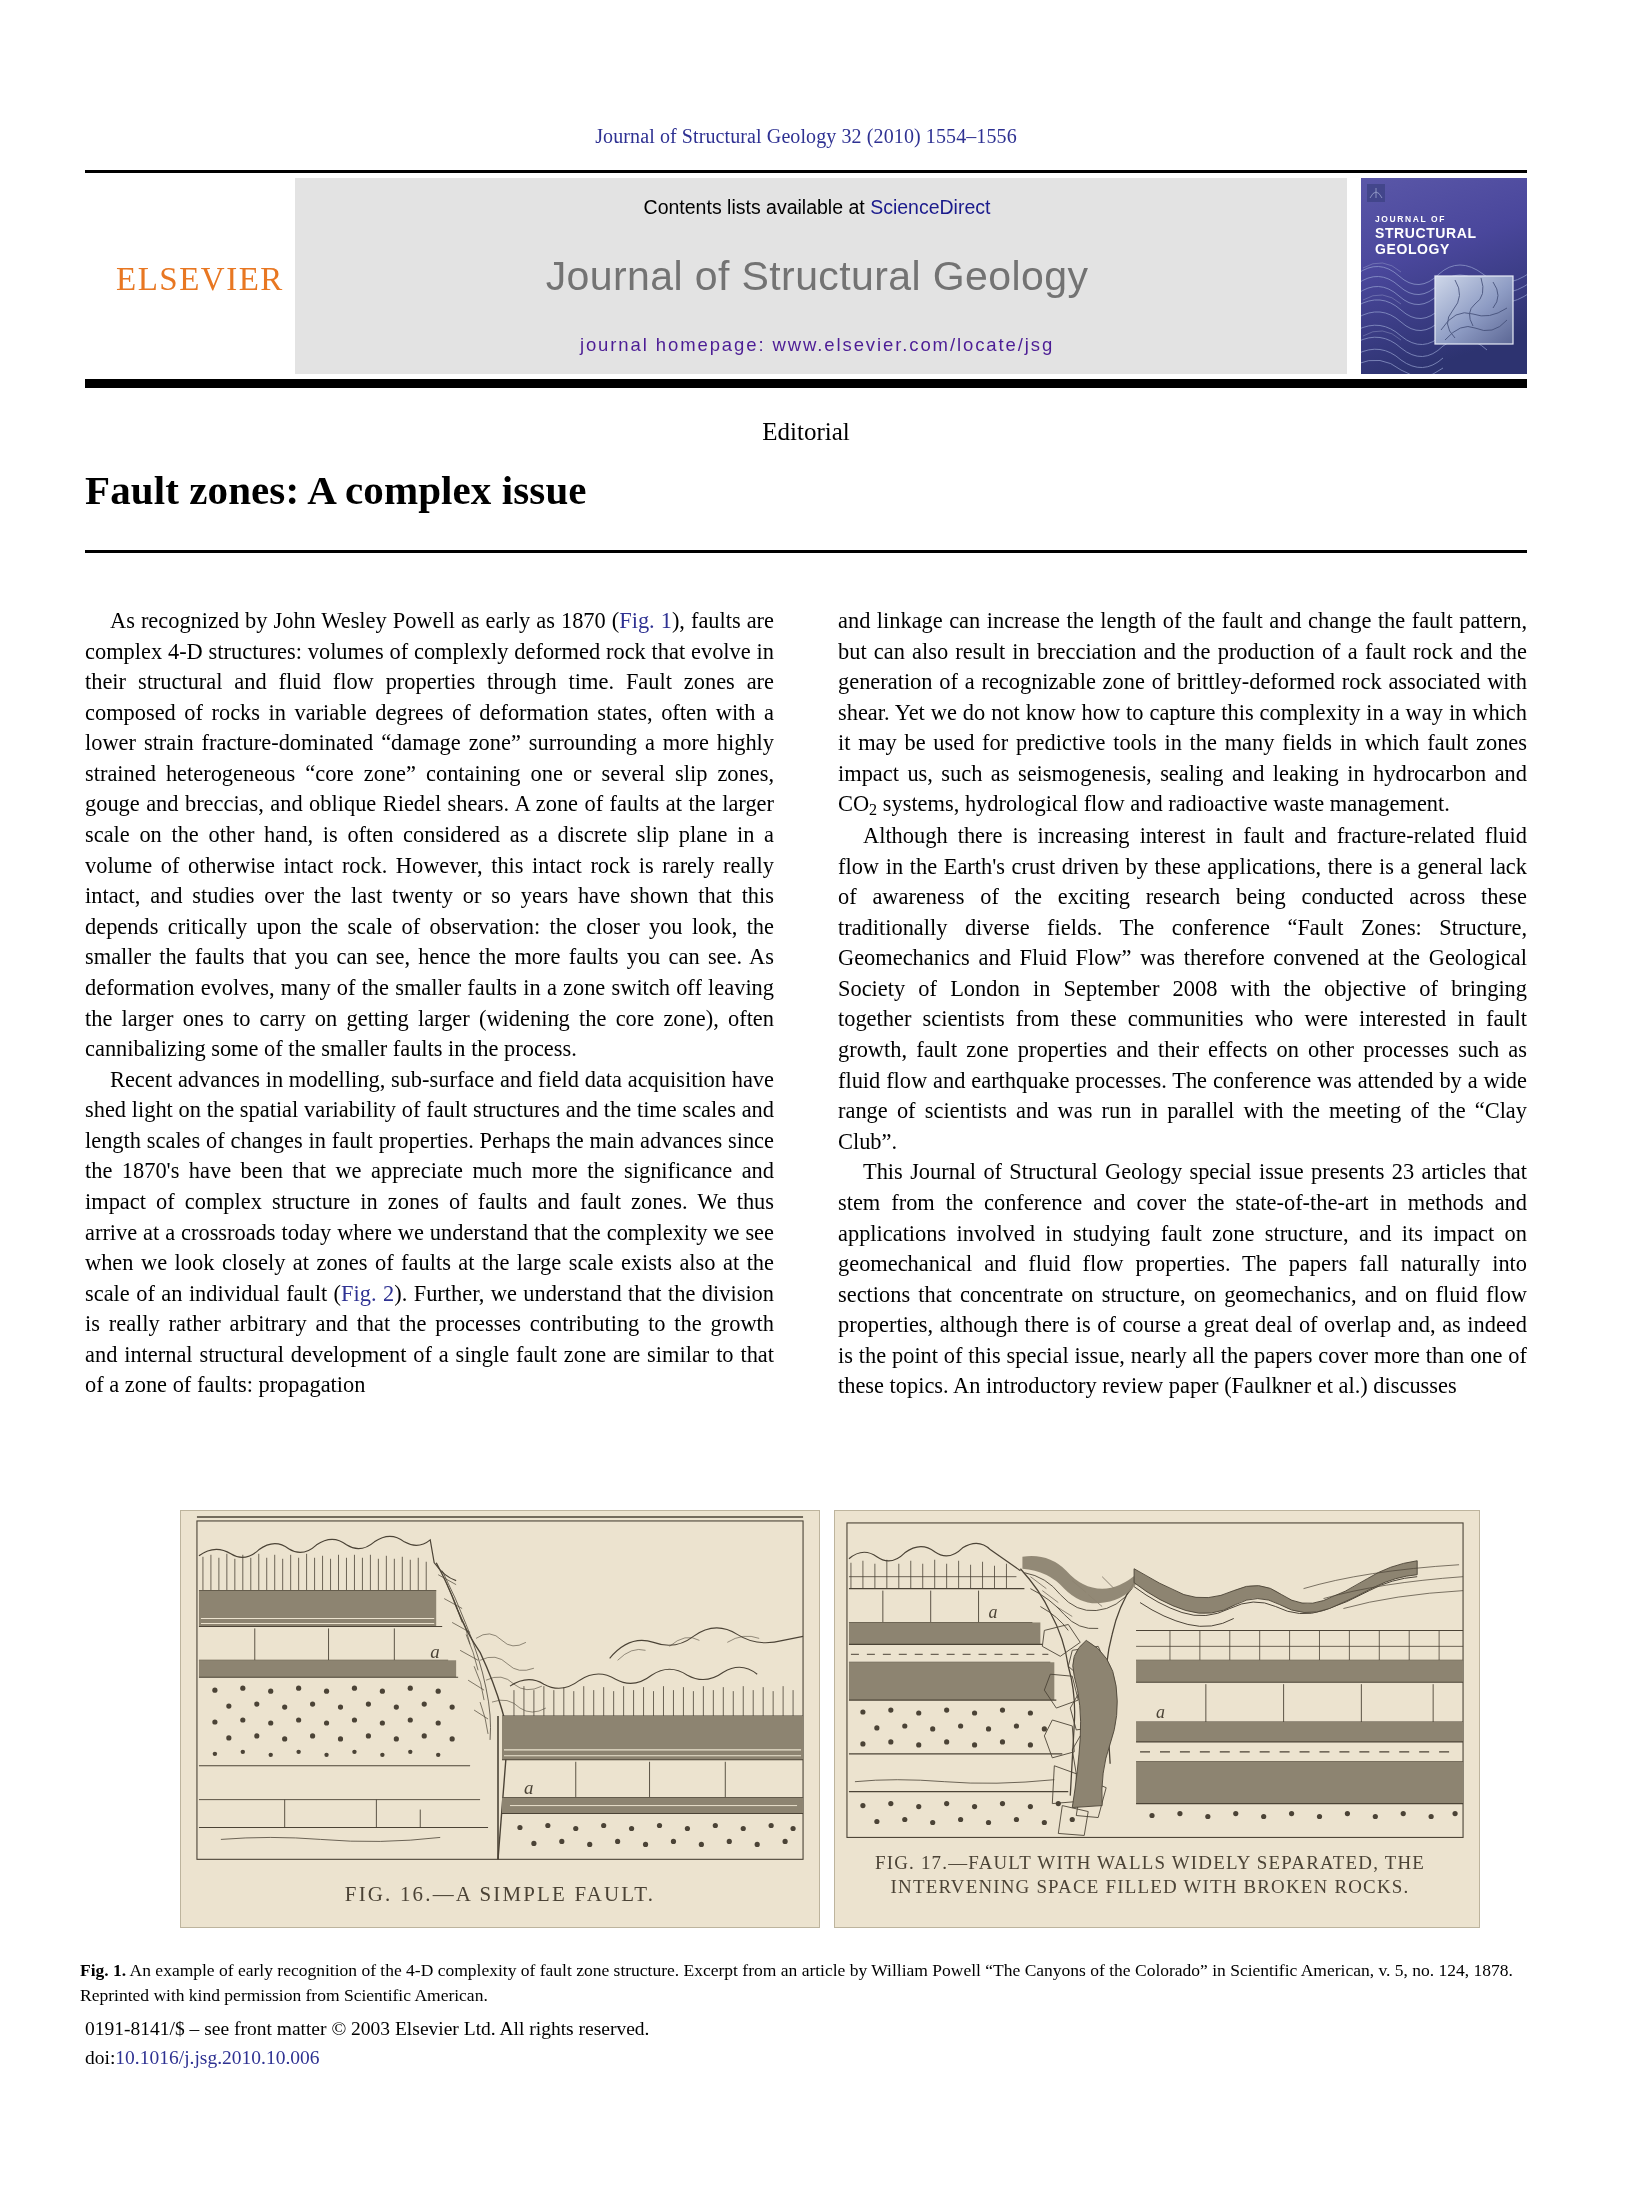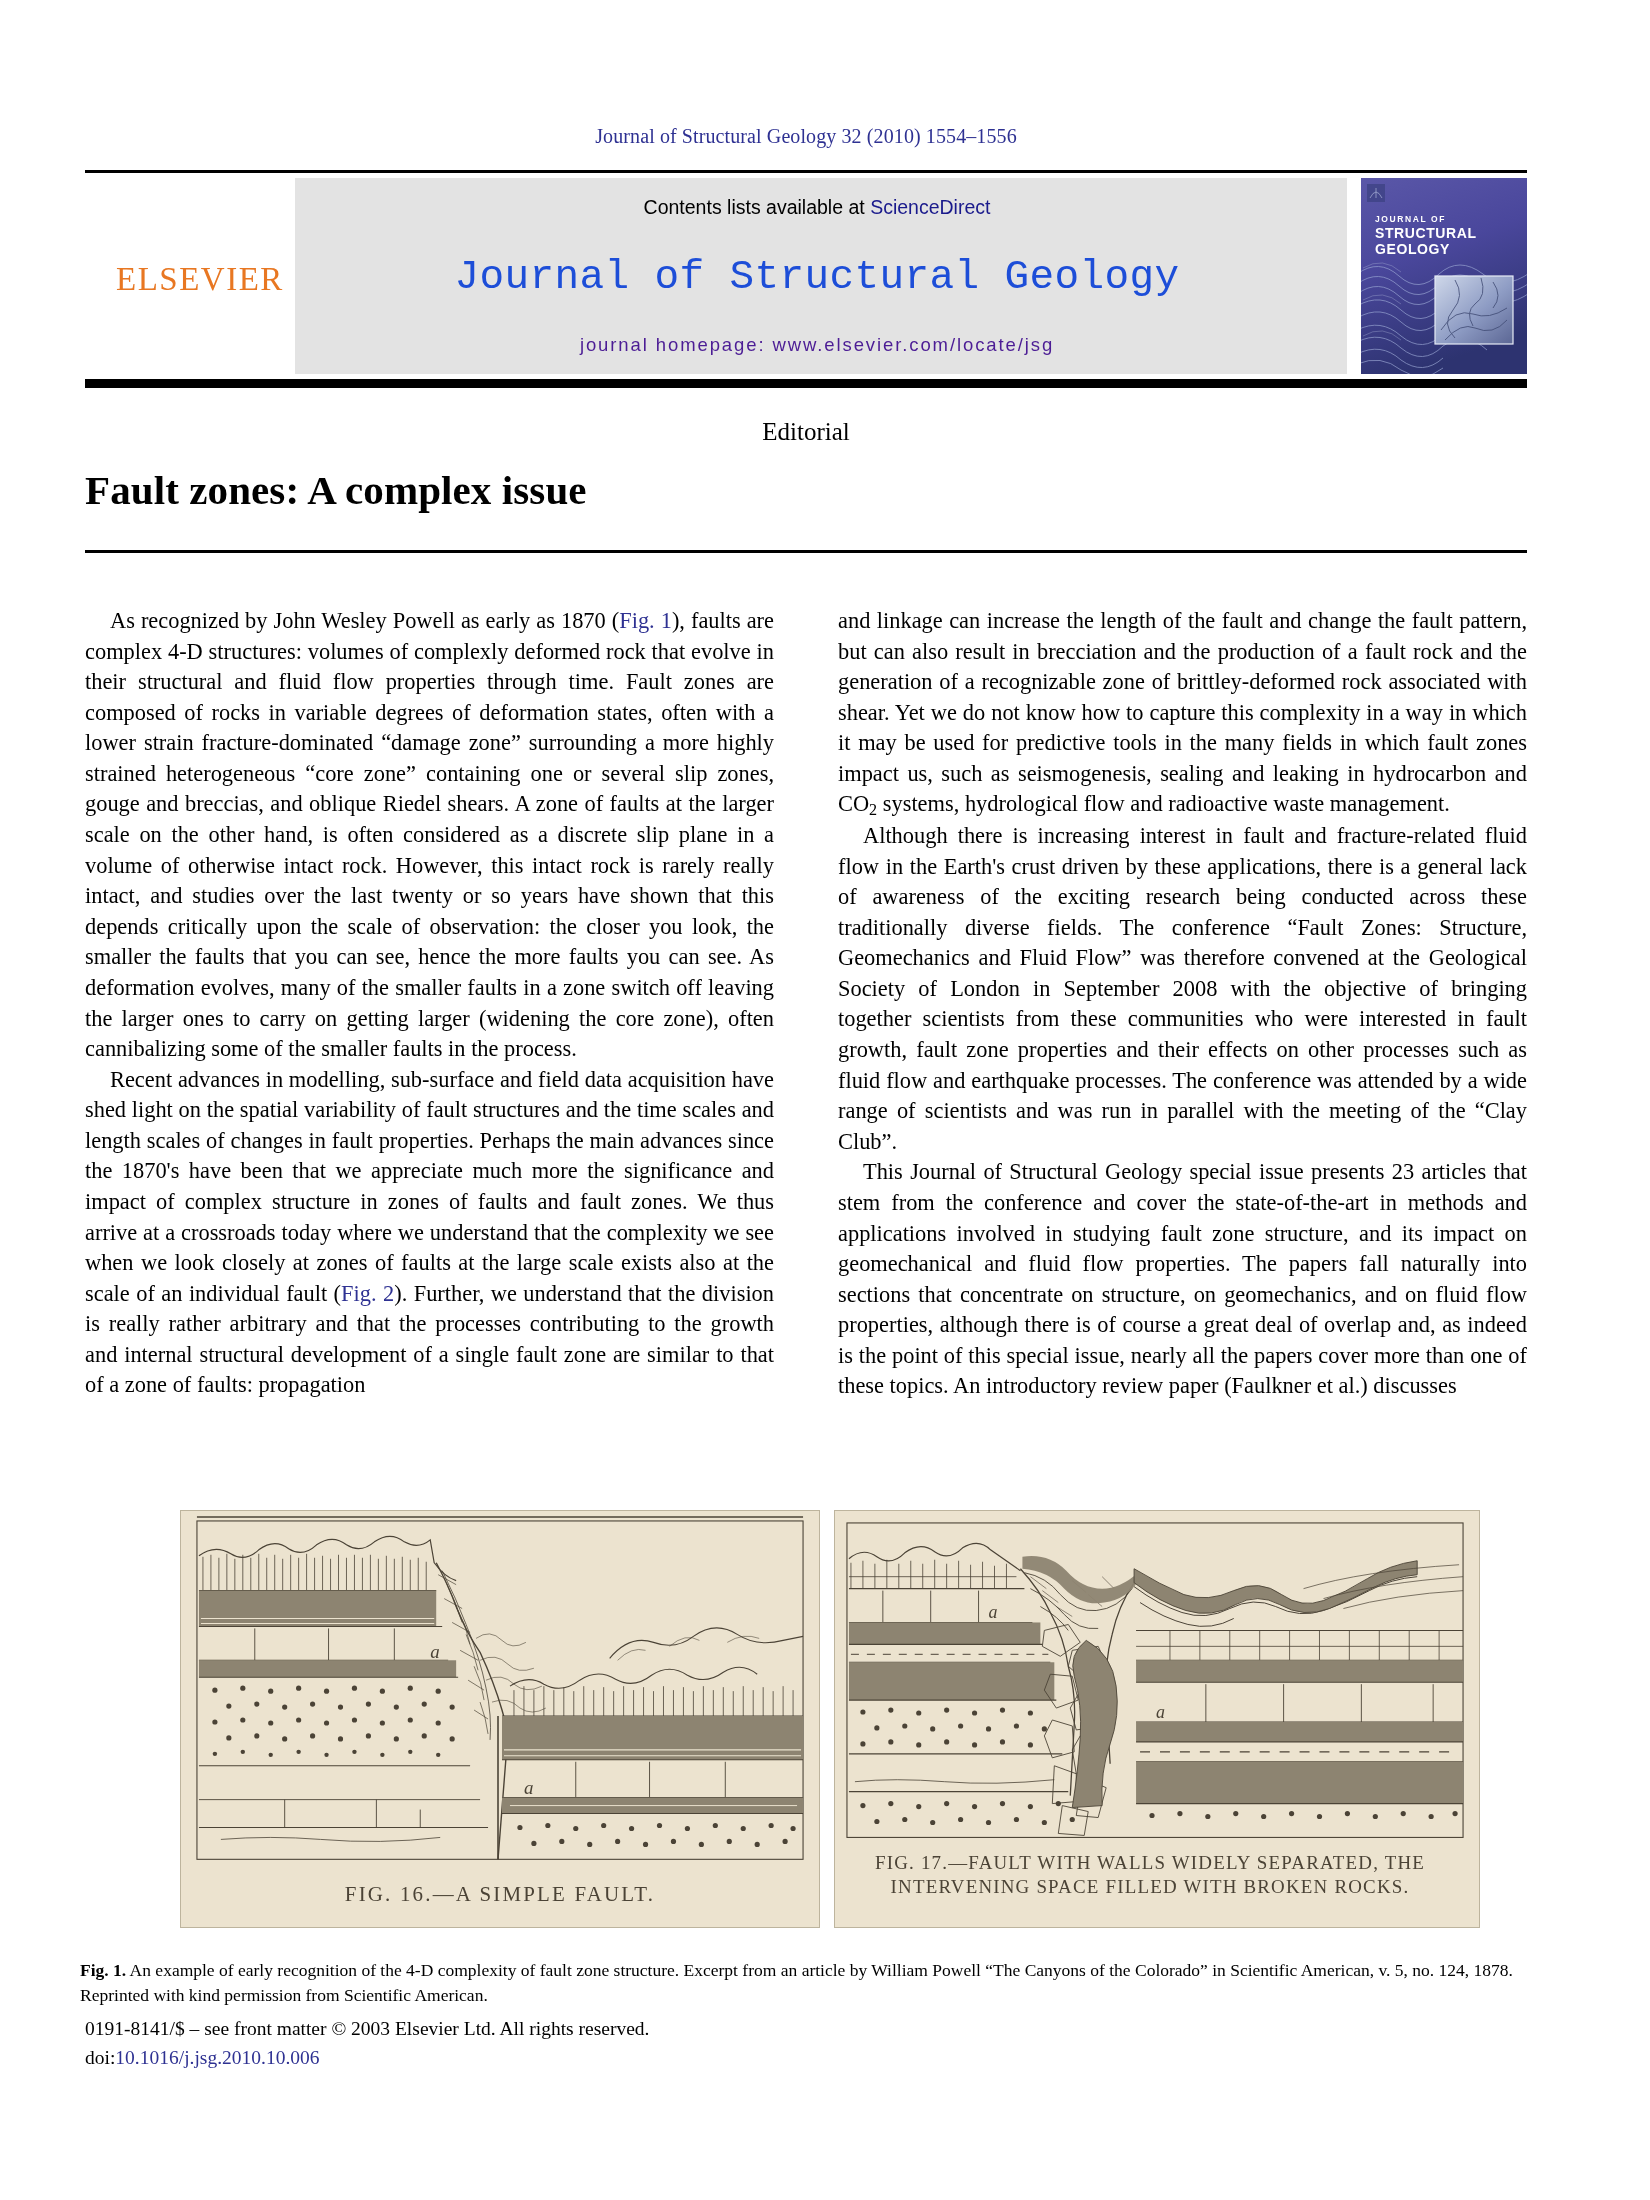--- a/index.html
+++ b/index.html
@@ -85,22 +85,22 @@
   .contents-line {
     font-size: 19.5px;
     font-family: "Liberation Sans", sans-serif;
     color: #000;
   }
   .contents-line .sd {
     color: #1a1a8c;
   }
   .journal-name {
     font-size: 41px;
-    font-family: Liberation Mono, monospace;
-    color: #1d4ed8;
+    font-family: Liberation Sans, sans-serif;
+    color: #737373;
     letter-spacing: .4px;
   }
   .homepage-line {
     font-size: 18.5px;
     font-family: "Liberation Sans", sans-serif;
     letter-spacing: 1.9px;
     color: #4c1d95;
   }
   .cover-thumb {
     width: 166px;

